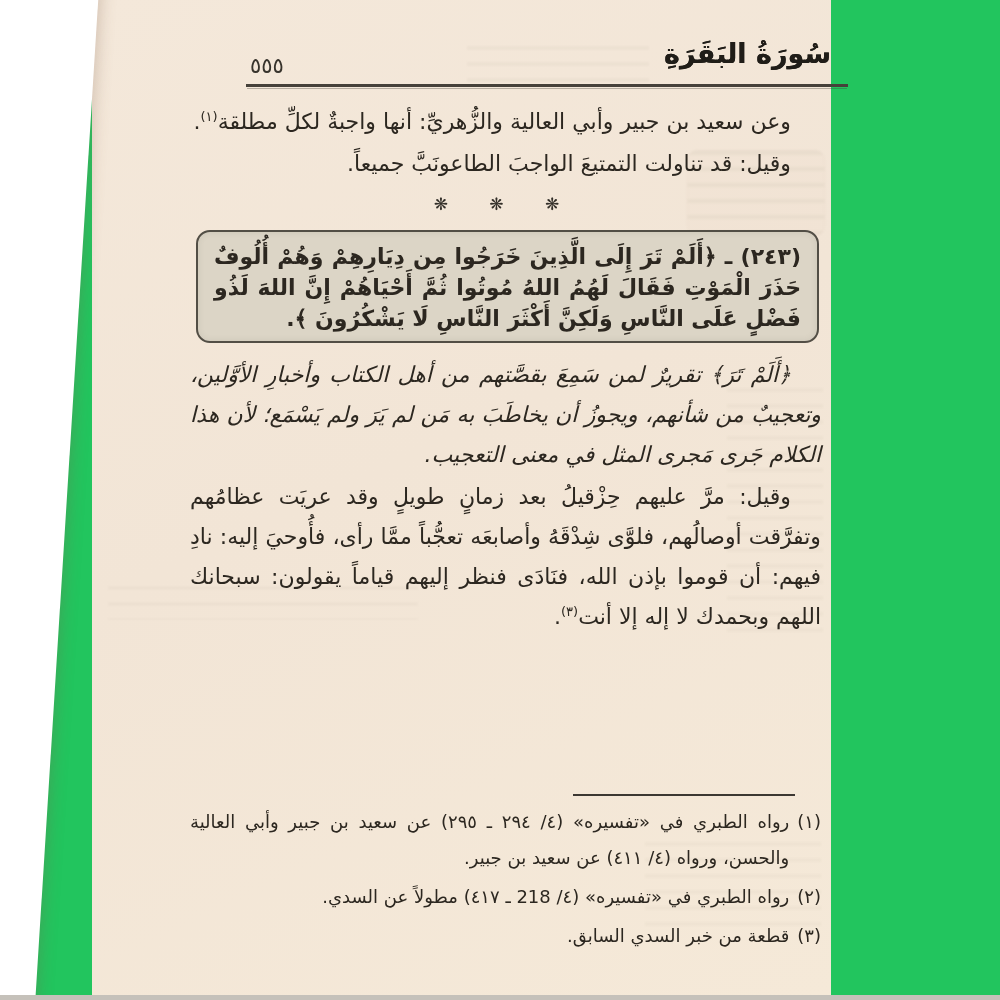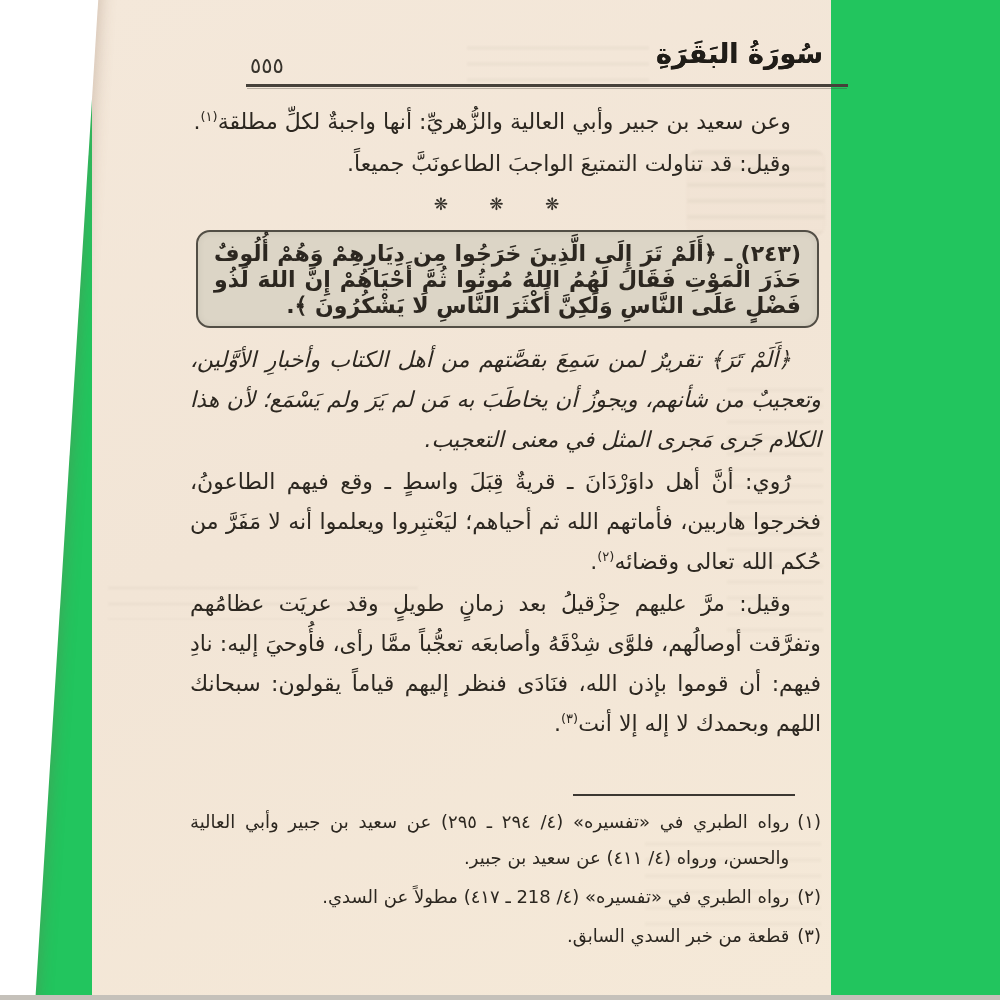--- a/index.html
+++ b/index.html
@@ -14,31 +14,31 @@
         background:linear-gradient(155deg,#f4e8da 0%,var(--page_bg) 45%,#f5e9d8 100%);}
   
   .gutter{position:absolute;left:-10px;top:-60px;width:112px;height:1180px;background:#fff;
           transform-origin:top right;transform:rotate(3.6deg);
           box-shadow:10px 0 16px -8px rgba(130,95,75,.30);}
   .bottom-edge{position:absolute;left:0;bottom:0;width:1000px;height:5px;background:var(--edge);}
   
   .page-num{position:absolute;left:158px;top:54px;font-size:21px;letter-spacing:6px;color:#37332c;z-index:3;}
   .header-rule{position:absolute;left:154px;top:84px;width:602px;height:3px;background:var(--rule);
                box-shadow:0 3px 0 -1px rgba(70,65,58,.35);z-index:3;}
-  .surah-title{position:absolute;top:38px;right:8px;font-size:27px;font-weight:700;color:#201d18;
+  .surah-title{position:absolute;top:38px;right:0;font-size:27px;font-weight:700;color:#201d18;
                text-shadow:0 0 .6px #201d18;z-index:3;margin-left:35px;}
   
   .content{position:absolute;top:102px;left:98px;width:631px;z-index:2;
            font-size:22px;line-height:40px;text-align:justify;}
   .content p{margin-bottom:2px;text-indent:30px;}
   .fnref{font-size:13px;vertical-align:super;line-height:0;}
   .stars{margin-top:6px;text-align:center;text-indent:0;font-size:17px;letter-spacing:18px;
          color:#332f29;line-height:28px;}
   .verse-box{margin:12px 2px 0 6px;background:var(--box_bg);border:2px solid var(--box_border);
-             border-radius:14px;padding:9px 16px 7px;line-height:26px;font-weight:700;
+             border-radius:14px;padding:9px 16px 7px;line-height:31px;font-weight:700;
              font-size:22px;text-align:justify;box-shadow:inset 0 0 6px rgba(90,85,70,.12);}
   .verse-box .vnum{font-weight:700;}
   .after-box{margin-top:12px;font-style:italic;}
   
   .footnotes{position:absolute;top:794px;left:98px;width:631px;z-index:2;font-size:18px;line-height:36px;}
   .fn-rule{width:222px;height:0;border-top:2px solid #3c3832;margin:0 26px 8px auto;}
   .footnote{display:flex;gap:8px;margin-bottom:3px;text-align:justify;}
   .fn-num{flex:0 0 auto;}
   .fn-text{flex:1 1 auto;}
   
@@ -72,21 +72,20 @@
       <p><span>وقيل: قد تناولت التمتيعَ الواجبَ الطاعونَبَّ جميعاً.</span></p>
 
       <div class="stars">❋ ❋ ❋</div>
 
       <div class="verse-box">
         <span class="vnum">(٢٤٣) ـ</span>
         <span>﴿أَلَمْ تَرَ إِلَى الَّذِينَ خَرَجُوا مِن دِيَارِهِمْ وَهُمْ أُلُوفٌ حَذَرَ الْمَوْتِ فَقَالَ لَهُمُ اللهُ مُوتُوا ثُمَّ أَحْيَاهُمْ إِنَّ اللهَ لَذُو فَضْلٍ عَلَى النَّاسِ وَلَكِنَّ أَكْثَرَ النَّاسِ لَا يَشْكُرُونَ ﴾.</span>
       </div>
 
       <p class="after-box"><span>﴿أَلَمْ تَرَ﴾ تقريرٌ لمن سَمِعَ بقصَّتهم من أهل الكتاب وأخبارِ الأوَّلين، وتعجيبٌ من شأنهم، ويجوزُ أن يخاطَبَ به مَن لم يَرَ ولم يَسْمَع؛ لأن هذا الكلام جَرى مَجرى المثل في معنى التعجيب.</span></p>
-      <p><span>رُوي: أنَّ أهل داوَرْدَانَ ـ قريةٌ قِبَلَ واسطٍ ـ وقع فيهم الطاعونُ، فخرجوا هاربين، فأماتهم الله ثم أحياهم؛ ليَعْتبِروا ويعلموا أنه لا مَفَرَّ من حُكم الله تعالى وقضائه</span><sup class="fnref">(٢)</sup><span>.</span></p>
       <p><span>وقيل: مرَّ عليهم حِزْقيلُ بعد زمانٍ طويلٍ وقد عريَت عظامُهم وتفرَّقت أوصالُهم، فلوَّى شِدْقَهُ وأصابعَه تعجُّباً ممَّا رأى، فأُوحيَ إليه: نادِ فيهم: أن قوموا بإذن الله، فنَادَى فنظر إليهم قياماً يقولون: سبحانك اللهم وبحمدك لا إله إلا أنت</span><sup class="fnref">(٣)</sup><span>.</span></p>
     </div>
 
     <div class="footnotes">
       <div class="fn-rule"></div>
       <div class="footnote">
         <span class="fn-num">(١)</span>
         <span class="fn-text">رواه الطبري في «تفسيره» (٤/ ٢٩٤ ـ ٢٩٥) عن سعيد بن جبير وأبي العالية والحسن، ورواه (٤/ ٤١١) عن سعيد بن جبير.</span>
       </div>
       <div class="footnote">

